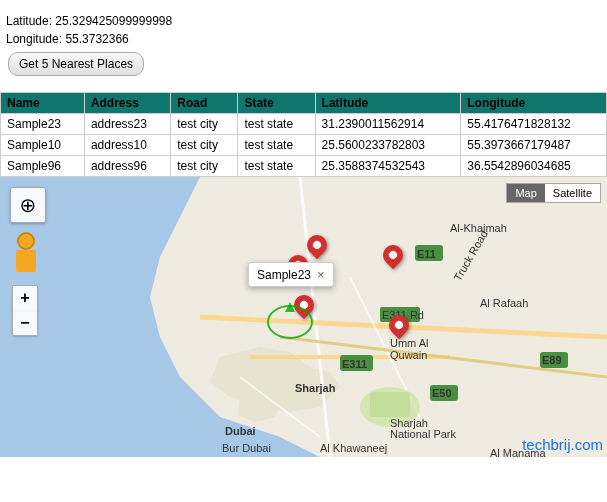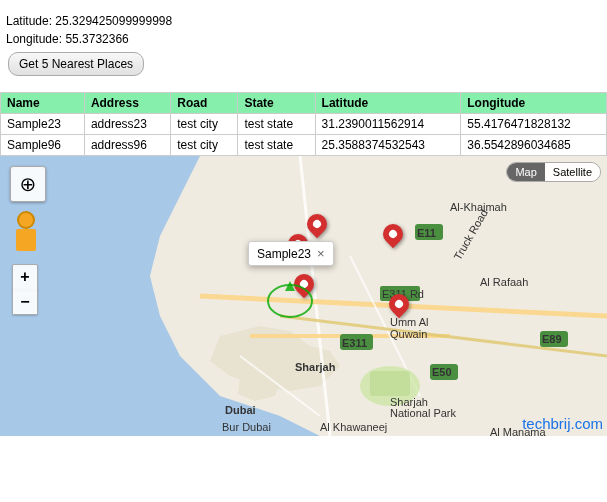--- a/index.html
+++ b/index.html
@@ -28,21 +28,21 @@
       font-size: 12px;
     }
 
     #data-table th, #data-table td {
       border: 1px solid #ccc;
       padding: 3px 6px;
       text-align: left;
     }
 
     #data-table th {
-      background: #86efac;
+      background: #0f766e;
       font-weight: bold;
     }
 
     #map-container {
       position: relative;
       width: 607px;
       height: 280px;
       background: #a8c8e8;
       overflow: hidden;
     }
@@ -115,21 +115,21 @@
     .zoom-in { top: 108px; border-radius: 2px 2px 0 0; }
     .zoom-out { top: 133px; border-radius: 0 0 2px 2px; border-top: none; }
 
     
     .map-type-controls {
       position: absolute;
       top: 6px;
       right: 6px;
       display: flex;
       border: 1px solid #aaa;
-      border-radius: 10px;
+      border-radius: 0;
       overflow: hidden;
     }
 
     .map-type-btn {
       padding: 3px 8px;
       font-size: 11px;
       background: rgba(255,255,255,0.9);
       cursor: pointer;
       border: none;
     }
@@ -214,20 +214,28 @@
   <tbody id="table-body">
   <tr>
         <td>Sample23</td>
         <td>address23</td>
         <td>test city</td>
         <td>test state</td>
         <td>31.2390011562914</td>
         <td>55.4176471828132</td>
       </tr>
       <tr>
+        <td>Sample10</td>
+        <td>address10</td>
+        <td>test city</td>
+        <td>test state</td>
+        <td>25.5600233782803</td>
+        <td>55.3973667179487</td>
+      </tr>
+      <tr>
         <td>Sample96</td>
         <td>address96</td>
         <td>test city</td>
         <td>test state</td>
         <td>25.3588374532543</td>
         <td>36.5542896034685</td>
       </tr>
     </tbody>
 </table>
 

